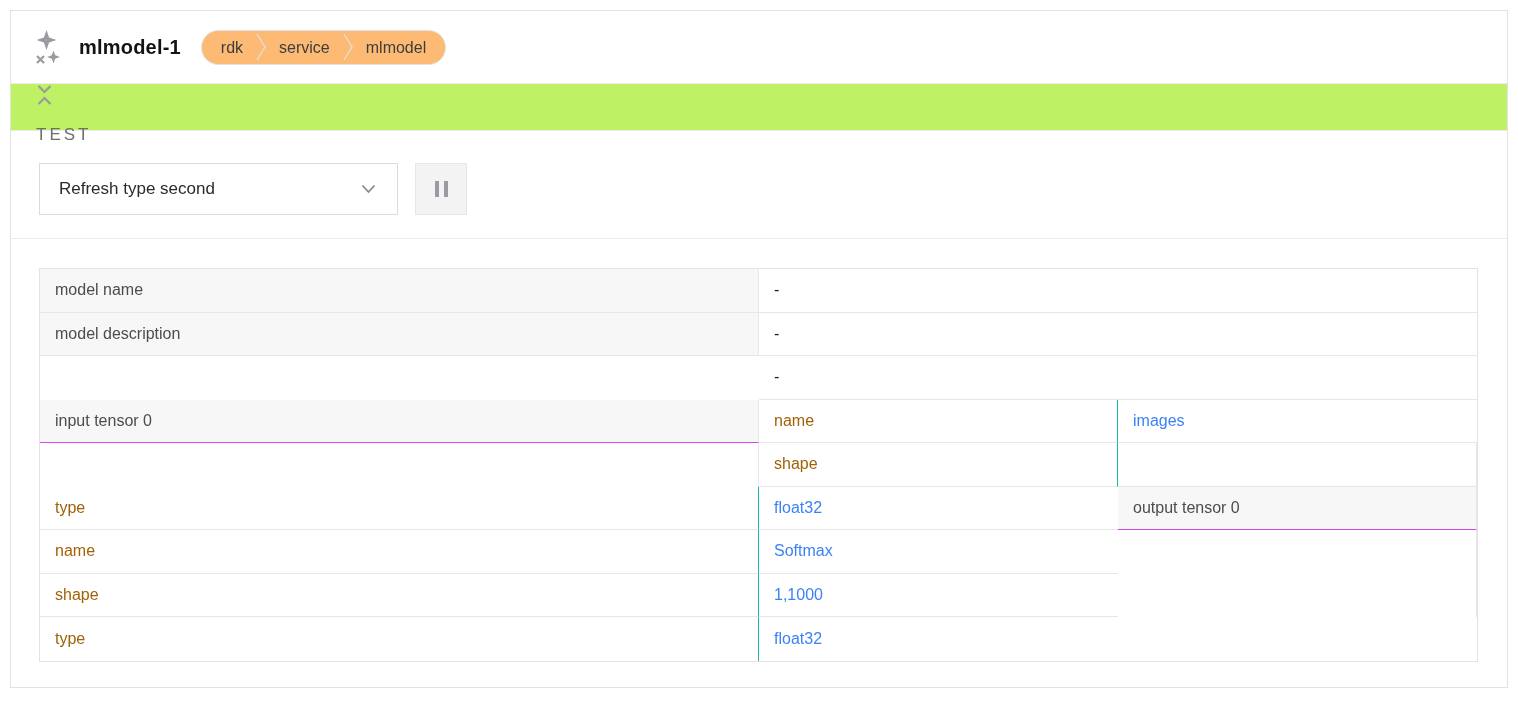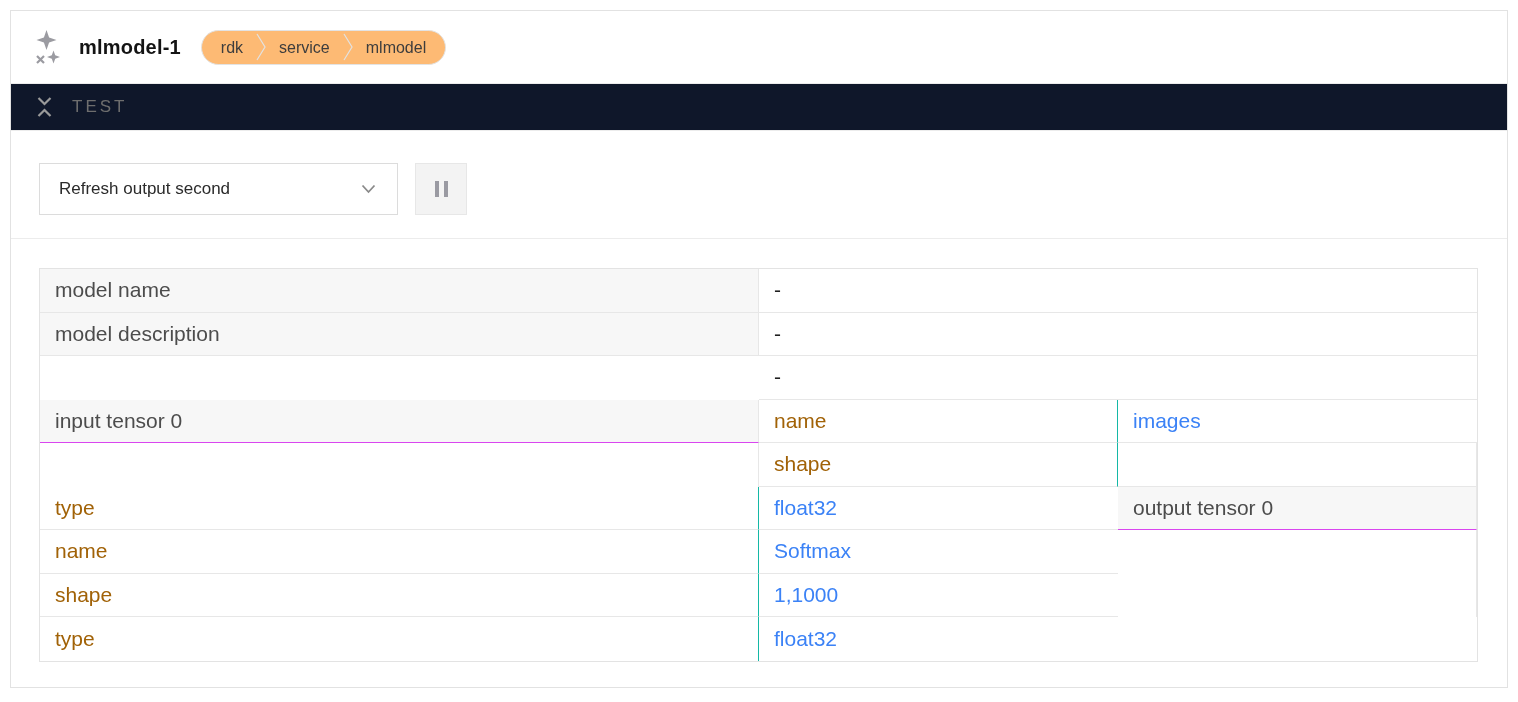--- a/index.html
+++ b/index.html
@@ -42,26 +42,27 @@
     border: 1px solid #e3e3e3;
     border-radius: 999px;
     font-size: 16px; color: #3d3d3d;
   }
   .crumb { line-height: 35px; }
   .crumb-sep svg { display: block; }
 
   
   .test-bar {
     height: 47px;
-    background: #0f172a;
+    background: #bef264;
     border-bottom: 1px solid #ececec;
-    display: flex; align-items: center;
+    display: flex; 
     padding-left: 25px;
     gap: 19px;
     cursor: pointer;
+    flex-direction: column;
   }
   .collapse-icon svg { display: block; }
   .test-label {
     font-size: 17px; color: #6e6e6e;
     letter-spacing: 3px;
   }
 
   
   .controls {
     padding: 32px 28px 23px 28px;
@@ -90,21 +91,21 @@
   .pause-bar { width: 4px; height: 16px; background: #9a9aa2; }
 
   
   .info-table {
     margin: 29px 28px 0 28px;
     width: 1439px;
     border: 1px solid #e3e3e3;
     display: grid;
     grid-template-columns: 719px 359px 359px;
     grid-auto-rows: 43.5px;
-    font-size: 21px;
+    font-size: 16px;
   }
   .cell {
     display: flex; align-items: center;
     padding: 0 15px;
     overflow: hidden; white-space: nowrap;
   }
   .lbl {
     background: #f7f7f7;
     color: #4c4c4c;
     border-right: 1px solid #e7e7e7;
@@ -152,21 +153,21 @@
       <svg width="17" height="22" viewBox="0 0 17 22" fill="none">
         <polyline points="2.5,2 8.5,8 14.5,2" stroke="#9a9a9a" stroke-width="2.2"></polyline>
         <polyline points="2.5,20 8.5,14 14.5,20" stroke="#9a9a9a" stroke-width="2.2"></polyline>
       </svg>
     </span>
     <span class="test-label">TEST</span>
   </div>
 
   <div class="controls">
     <div class="refresh-select">
-      <span>Refresh output second</span>
+      <span>Refresh type second</span>
       <svg width="15" height="10" viewBox="0 0 15 10" fill="none">
         <polyline points="1.5,1.5 7.5,8 13.5,1.5" stroke="#8a8a8a" stroke-width="1.8"></polyline>
       </svg>
     </div>
     <button class="pause-btn">
       <span class="pause-bar"></span>
       <span class="pause-bar"></span>
     </button>
   </div>
 

